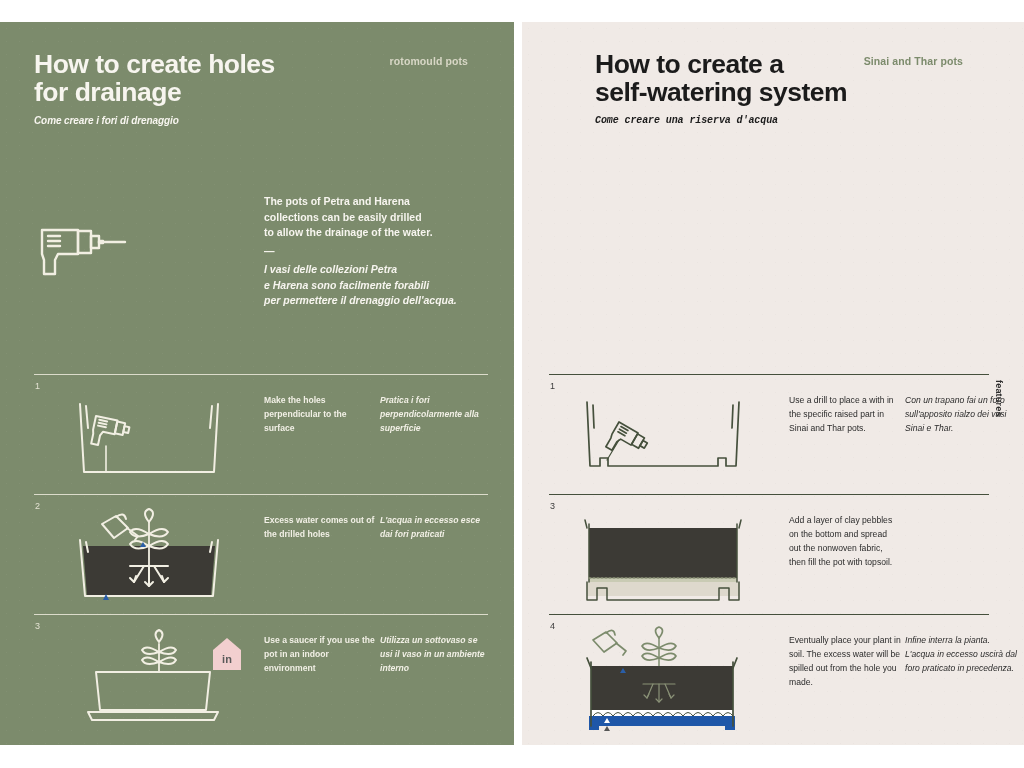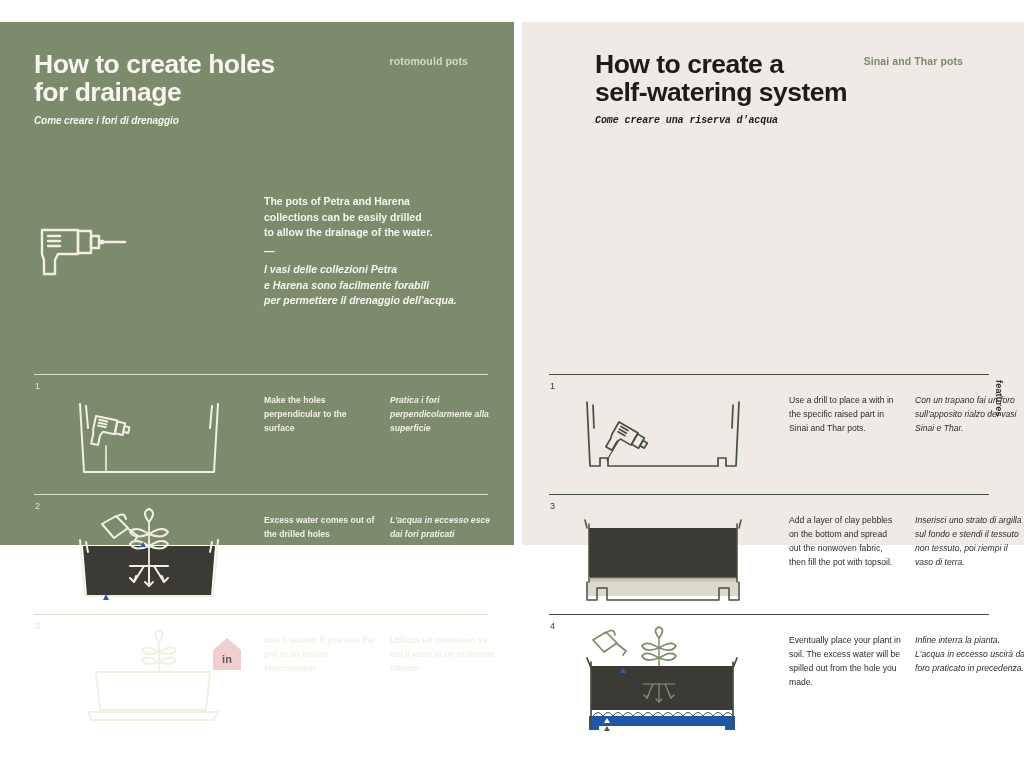--- a/index.html
+++ b/index.html
@@ -12,21 +12,21 @@
   .spread {
     position: relative;
     width: 1024px; height: 768px;
     background: #ffffff;
   }
 
   
   .page {
     position: absolute;
     top: 22px;
-    height: 523px;
+    height: 723px;
   }
   .page-left  { left: 0px;   width: 514px; background: #7c8b6c; }
   .page-right { left: 522px; width: 502px; background: #f0eae6; }
 
   
   .page::after {
     content: "";
     position: absolute; inset: 0;
     background-image: radial-gradient(rgba(255,255,255,0.045) 0.7px, transparent 0.8px);
     background-size: 13px 13px;
@@ -127,21 +127,21 @@
     gap: 0px;
   }
   .copy-left  { left: 230px; }
   .copy-right { left: 240px; }
 
   .copy-en, .copy-it {
     font-size: 8.6px;
     line-height: 1.62;
     width: 112px;
   }
-  .copy-it { font-style: italic; margin-left: 14px; }
+  .copy-it { font-style: italic; margin-left: 4px; }
   .copy-left .copy-en, .copy-left .copy-it { color: #f2f0e6; font-weight: bold; }
   .copy-right .copy-en, .copy-right .copy-it { color: #2b2b2b; }
 
   
   .features-label {
     position: absolute;
     right: -15px;
     top: 6px;
     font-size: 9px;
     font-weight: bold;
@@ -345,21 +345,20 @@
 
               <path d="M20 74 L20 92 L30 92 L30 80 L40 80 L40 92 L152 92 L152 80 L162 80 L162 92 L172 92 L172 74"></path>
               <path d="M22 16 L22 74 M170 16 L170 74"></path>
               <path d="M18 12 L20 20 M174 12 L172 20"></path>
 
               <path d="M22 70 L170 70" stroke-dasharray="2 2" stroke="#8a9177"></path>
             </svg>
           </div>
           <div class="step-copy copy-right">
             <div class="copy-en">Add a layer of clay pebbles on the bottom and spread out the nonwoven fabric, then fill the pot with topsoil.</div>
-            <div class="copy-it">Inserisci uno strato di argilla sul fondo e stendi il tessuto non tessuto, poi riempi il vaso di terra.</div>
           </div>
         </div>
 
         <div class="step">
           <div class="step-divider divider-right"></div>
           <div class="step-num num-right">4</div>
           <div class="step-art step-art-right">
             <svg width="200" height="104" viewBox="0 0 200 104" fill="none" stroke="#7c8b6c" stroke-width="1.7" stroke-linecap="round" stroke-linejoin="round">
 
               <g transform="translate(22,2)">

